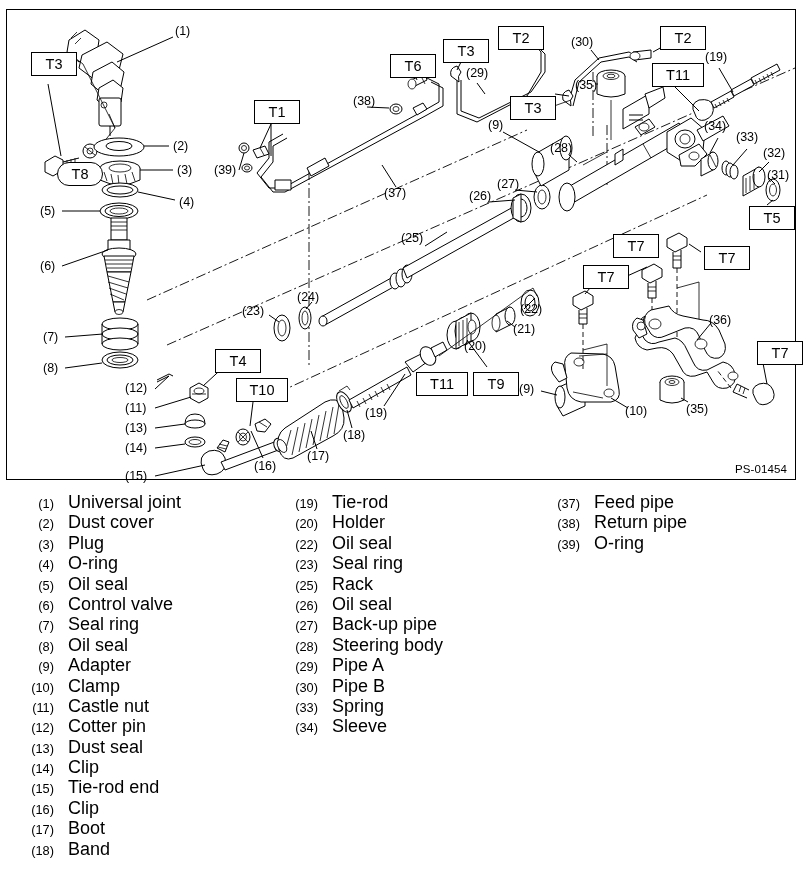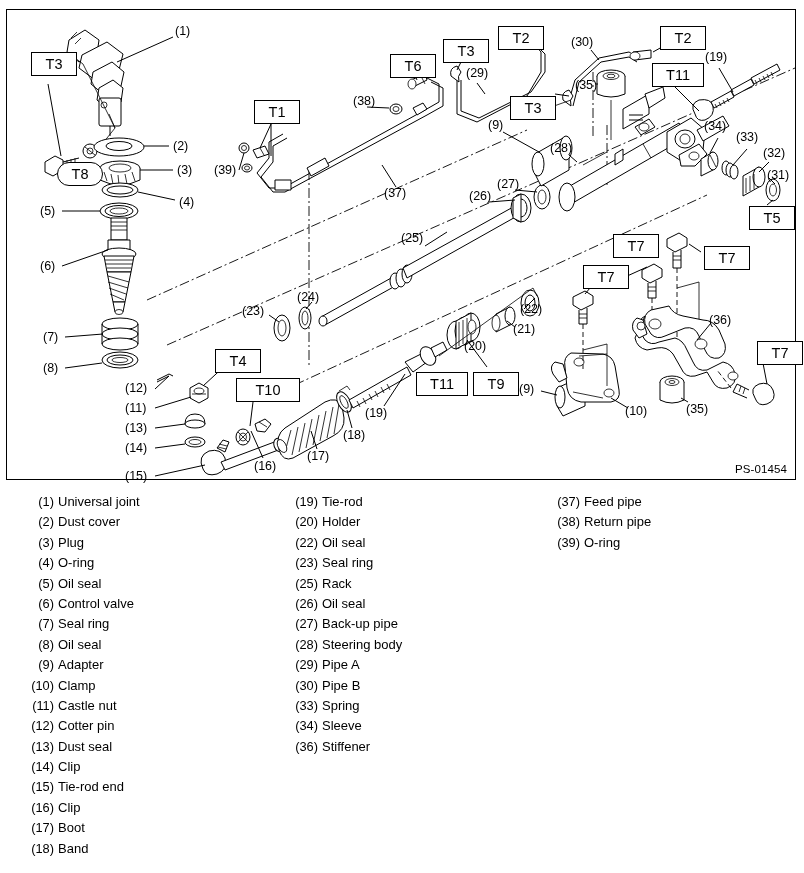--- a/index.html
+++ b/index.html
@@ -99,22 +99,22 @@
   }
   .legend-num {
     display: inline-block;
     width: 40px;
     text-align: right;
     font-size: 12.8px;
     font-family: "Liberation Sans", sans-serif;
   }
   .legend-label {
     display: inline-block;
-    margin-left: 4px;
-    font-size: 13px;
+    margin-left: 14px;
+    font-size: 18px;
     font-family: "Liberation Sans", sans-serif;
   }
   .ln { stroke: #000; stroke-width: 1; fill: none; }
   .ln-thin { stroke: #000; stroke-width: 0.8; fill: none; }
   .ln-dash { stroke: #000; stroke-width: 0.9; fill: none; stroke-dasharray: 10 3 2 3; }
   .ln-hid { stroke: #000; stroke-width: 0.9; fill: none; stroke-dasharray: 5 3; }
   .pt { fill: #fff; stroke: #000; stroke-width: 1; }
   .pt2 { fill: #fff; stroke: #000; stroke-width: 0.8; }
 </style>
 </head>
@@ -587,21 +587,21 @@
     <div class="tbox" style="left:50px;  top:152px;border-radius:12px;">T8</div>
     <div class="tbox" style="left:247px; top:90px;">T1</div>
     <div class="tbox" style="left:383px; top:44px;">T6</div>
     <div class="tbox" style="left:436px; top:29px;">T3</div>
     <div class="tbox" style="left:491px; top:16px;">T2</div>
     <div class="tbox" style="left:503px; top:86px;">T3</div>
     <div class="tbox" style="left:653px; top:16px;">T2</div>
     <div class="tbox" style="left:645px; top:53px;width:52px;">T11</div>
     <div class="tbox" style="left:742px; top:196px;">T5</div>
     <div class="tbox" style="left:208px; top:339px;">T4</div>
-    <div class="tbox" style="left:229px; top:368px;width:64px;">T10</div>
+    <div class="tbox" style="left:229px; top:368px;width:52px;">T10</div>
     <div class="tbox" style="left:409px; top:362px;width:52px;">T11</div>
     <div class="tbox" style="left:466px; top:362px;">T9</div>
     <div class="tbox" style="left:576px; top:255px;">T7</div>
     <div class="tbox" style="left:606px; top:224px;">T7</div>
     <div class="tbox" style="left:697px; top:236px;">T7</div>
     <div class="tbox" style="left:750px; top:331px;">T7</div>
 
     <div class="pnum" style="left:168px; top:14px;">(1)</div>
     <div class="pnum" style="left:166px; top:129px;">(2)</div>
     <div class="pnum" style="left:170px; top:153px;">(3)</div>
@@ -677,21 +677,20 @@
       <div class="legend-row"><span class="legend-num">(22)</span><span class="legend-label">Oil seal</span></div>
       <div class="legend-row"><span class="legend-num">(23)</span><span class="legend-label">Seal ring</span></div>
       <div class="legend-row"><span class="legend-num">(25)</span><span class="legend-label">Rack</span></div>
       <div class="legend-row"><span class="legend-num">(26)</span><span class="legend-label">Oil seal</span></div>
       <div class="legend-row"><span class="legend-num">(27)</span><span class="legend-label">Back-up pipe</span></div>
       <div class="legend-row"><span class="legend-num">(28)</span><span class="legend-label">Steering body</span></div>
       <div class="legend-row"><span class="legend-num">(29)</span><span class="legend-label">Pipe A</span></div>
       <div class="legend-row"><span class="legend-num">(30)</span><span class="legend-label">Pipe B</span></div>
       <div class="legend-row"><span class="legend-num">(33)</span><span class="legend-label">Spring</span></div>
       <div class="legend-row"><span class="legend-num">(34)</span><span class="legend-label">Sleeve</span></div>
-      <div class="legend-row"><span class="legend-num">(36)</span><span class="legend-label">Stiffener</span></div>
     </div>
 
     <div class="legend-col" id="legend-col-3">
       <div class="legend-row"><span class="legend-num">(37)</span><span class="legend-label">Feed pipe</span></div>
       <div class="legend-row"><span class="legend-num">(38)</span><span class="legend-label">Return pipe</span></div>
       <div class="legend-row"><span class="legend-num">(39)</span><span class="legend-label">O-ring</span></div>
     </div>
 
   </div>
 

